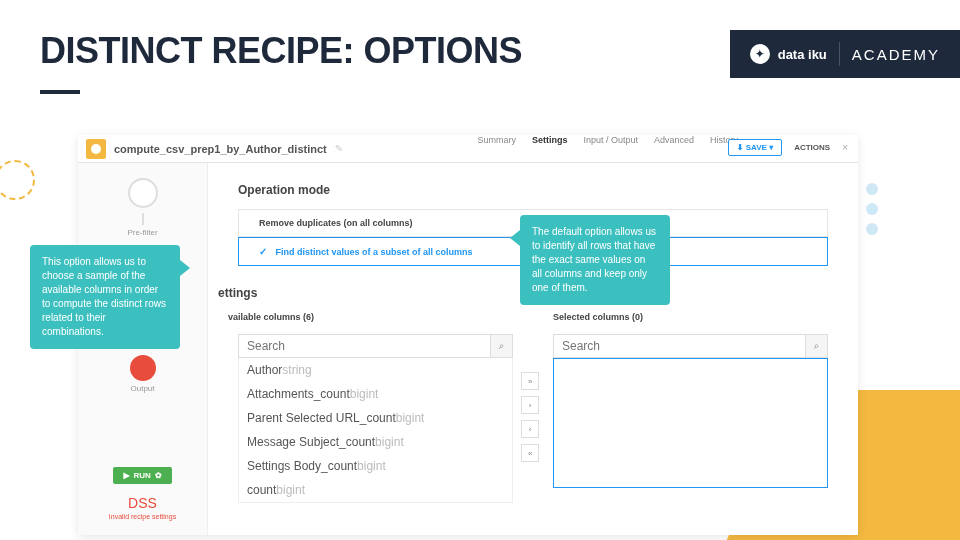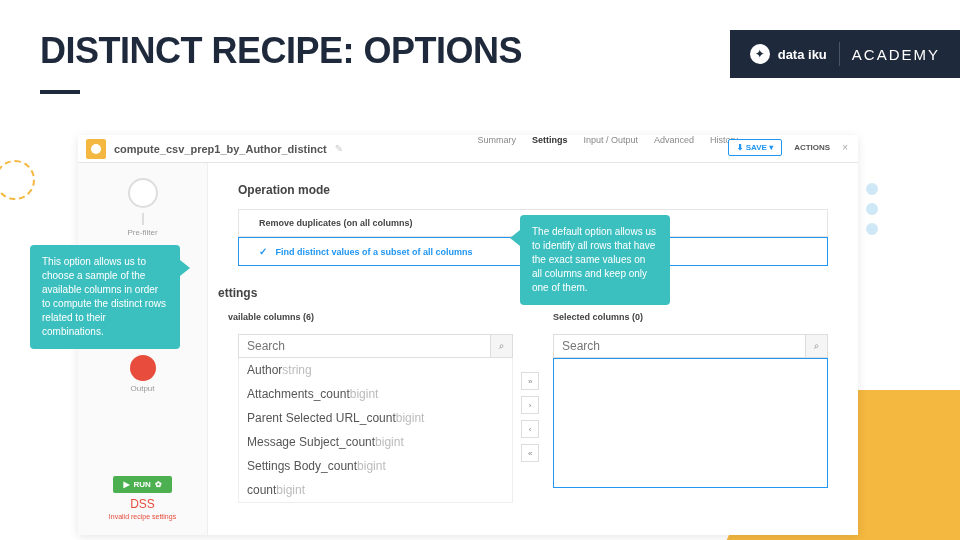--- a/index.html
+++ b/index.html
@@ -204,21 +204,21 @@
       background: #4caf50;
       color: #fff;
       font-size: 8px;
       padding: 4px 10px;
       border-radius: 2px;
       font-weight: 600;
       display: flex;
       align-items: center;
       gap: 4px;
     }
-    .dss-label { font-size: 12px; color: #e74c3c; margin-top: 4px; }
+    .dss-label { font-size: 14px; color: #e74c3c; margin-top: 11px; }
     .invalid-label { font-size: 7px; color: #e74c3c; margin-top: 2px; }
     .main-panel {
       flex: 1;
       padding: 20px 30px;
       background: #fff;
       overflow: hidden;
     }
     .section-title {
       font-size: 12px;
       font-weight: 600;

